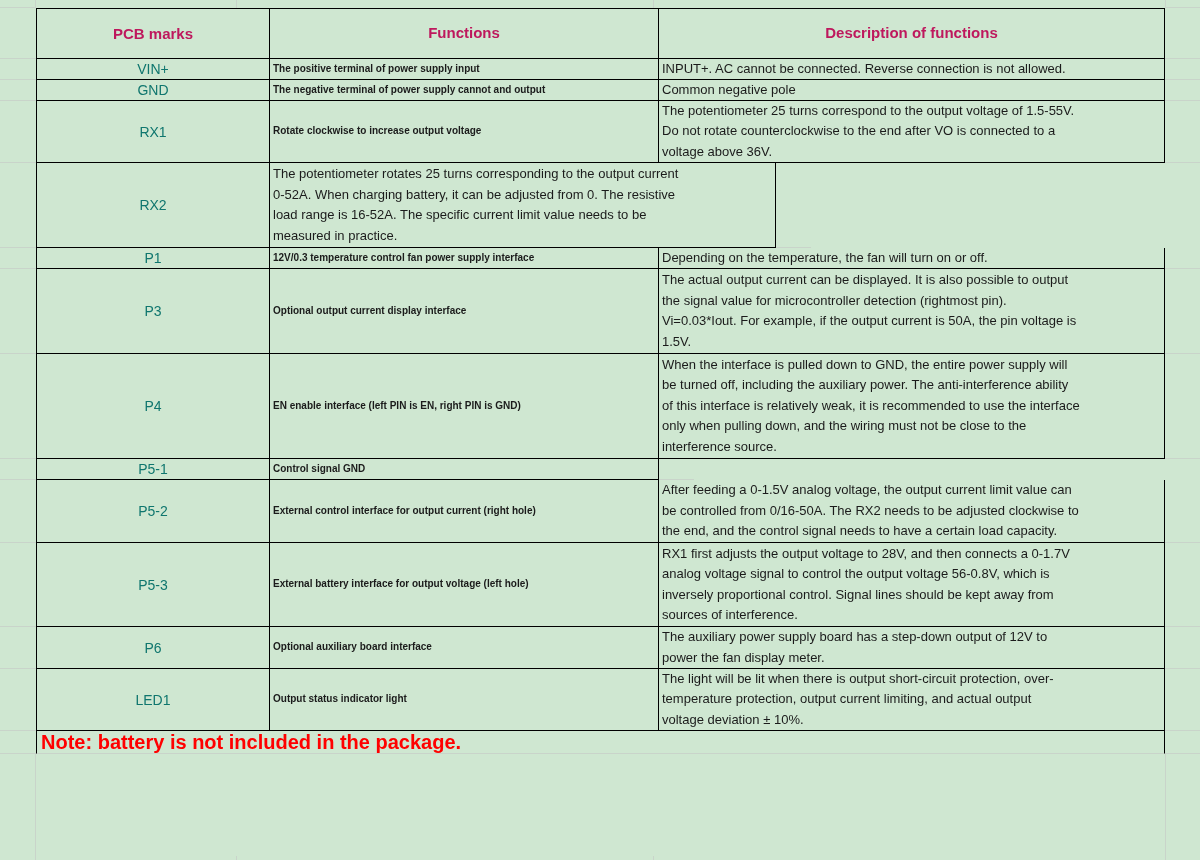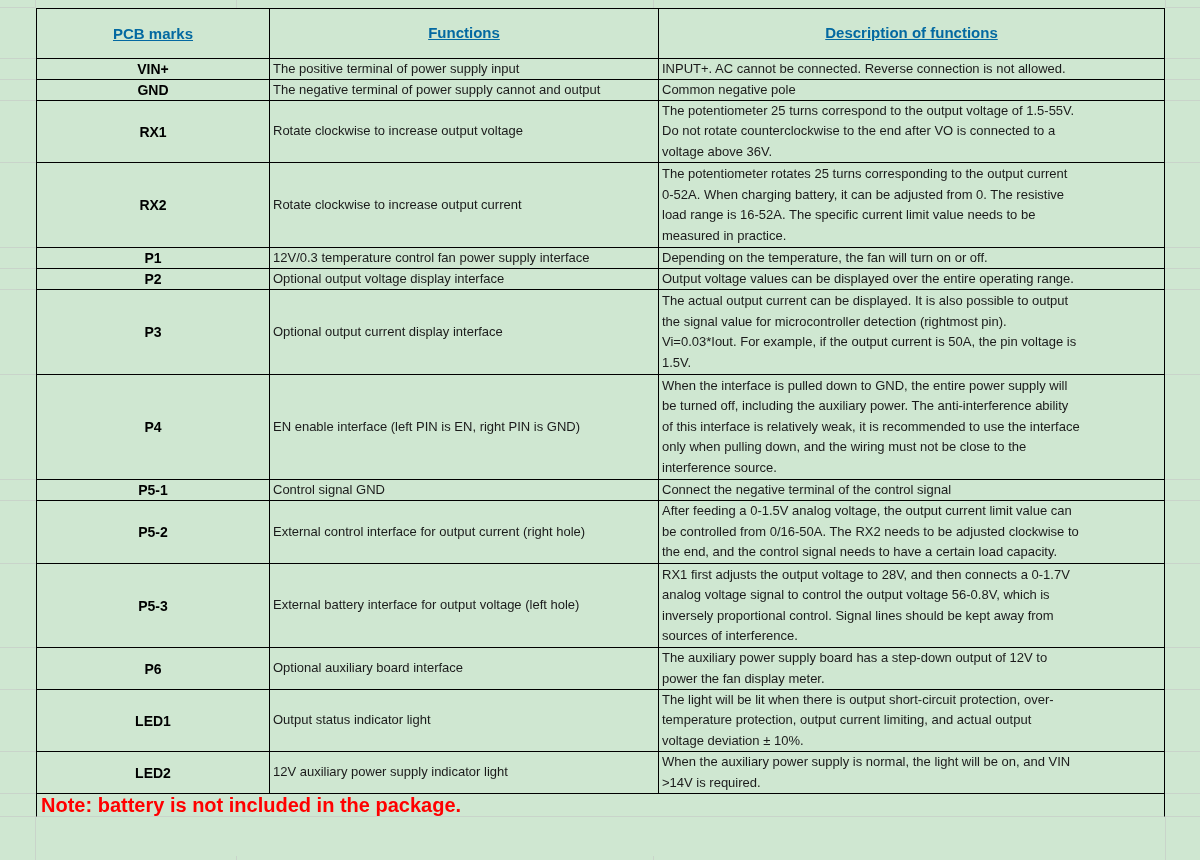--- a/index.html
+++ b/index.html
@@ -17,33 +17,33 @@
 
   
   .ml { width:36px; border-bottom:1px solid var(--gridline, #c9d4ca); }
   .mr { width:35px; border-bottom:1px solid var(--gridline, #c9d4ca); }
 
   
   .c1 { width:234px; border-left:1.5px solid var(--table_border,#000);
         border-right:1px solid var(--table_border,#000);
         border-bottom:1px solid var(--table_border,#000);
         display:flex; align-items:center; justify-content:center;
-        font-weight:bold; font-size:14px; color:#000000; }
+        font-weight:normal; font-size:14px; color:#0f766e; }
   .c2 { width:389px; border-right:1px solid var(--table_border,#000);
         border-bottom:1px solid var(--table_border,#000);
         display:flex; align-items:center; padding:0 3px;
-        font-size:13px; line-height:20.5px; white-space:pre-line; }
+        font-size:10px; line-height:20.5px; white-space:pre-line;font-weight:bold; }
   .c3 { width:506px; border-right:1.5px solid var(--table_border,#000);
         border-bottom:1px solid var(--table_border,#000);
         display:flex; align-items:center; padding:8px 3px;
         font-size:13px; line-height:20.5px; white-space:pre-line; }
 
   .header .c1, .header .c2, .header .c3 {
     border-top:1.5px solid var(--table_border,#000);
-    font-weight:bold; font-size:15px; justify-content:center; color:#0369a1;text-decoration:underline;
+    font-weight:bold; font-size:15px; justify-content:center; color:#be185d;
   }
 
   
   .topstrip { height:8px; }
   .topstrip .ml { border-right:1px solid var(--gridline,#c9d4ca); }
   .topstrip .mid { width:1129px; }
   .topstrip .mr { border-left:1px solid var(--gridline,#c9d4ca); }
 
   
   .noterow { height:23px; }
@@ -105,43 +105,35 @@
     <div class="cell c2">Rotate clockwise to increase output voltage</div>
     <div class="cell c3">The potentiometer 25 turns correspond to the output voltage of 1.5-55V.
 Do not rotate counterclockwise to the end after VO is connected to a
 voltage above 36V.</div>
     <div class="cell mr"></div>
   </div>
 
   <div class="row" style="height:85px">
     <div class="cell ml"></div>
     <div class="cell c1">RX2</div>
-    <div class="cell c2">Rotate clockwise to increase output current</div>
     <div class="cell c3">The potentiometer rotates 25 turns corresponding to the output current
 0-52A. When charging battery, it can be adjusted from 0. The resistive
 load range is 16-52A. The specific current limit value needs to be
 measured in practice.</div>
     <div class="cell mr"></div>
   </div>
 
   <div class="row" style="height:21px">
     <div class="cell ml"></div>
     <div class="cell c1">P1</div>
     <div class="cell c2">12V/0.3 temperature control fan power supply interface</div>
     <div class="cell c3">Depending on the temperature, the fan will turn on or off.</div>
     <div class="cell mr"></div>
   </div>
 
-  <div class="row" style="height:21px">
-    <div class="cell ml"></div>
-    <div class="cell c1">P2</div>
-    <div class="cell c2">Optional output voltage display interface</div>
-    <div class="cell c3">Output voltage values can be displayed over the entire operating range.</div>
-    <div class="cell mr"></div>
-  </div>
 
   <div class="row" style="height:85px">
     <div class="cell ml"></div>
     <div class="cell c1">P3</div>
     <div class="cell c2">Optional output current display interface</div>
     <div class="cell c3">The actual output current can be displayed. It is also possible to output
 the signal value for microcontroller detection (rightmost pin).
 Vi=0.03*Iout. For example, if the output current is 50A, the pin voltage is
 1.5V.</div>
     <div class="cell mr"></div>
@@ -156,21 +148,20 @@
 of this interface is relatively weak, it is recommended to use the interface
 only when pulling down, and the wiring must not be close to the
 interference source.</div>
     <div class="cell mr"></div>
   </div>
 
   <div class="row" style="height:21px">
     <div class="cell ml"></div>
     <div class="cell c1">P5-1</div>
     <div class="cell c2">Control signal GND</div>
-    <div class="cell c3">Connect the negative terminal of the control signal</div>
     <div class="cell mr"></div>
   </div>
 
   <div class="row" style="height:63px">
     <div class="cell ml"></div>
     <div class="cell c1">P5-2</div>
     <div class="cell c2">External control interface for output current (right hole)</div>
     <div class="cell c3">After feeding a 0-1.5V analog voltage, the output current limit value can
 be controlled from 0/16-50A. The RX2 needs to be adjusted clockwise to
 the end, and the control signal needs to have a certain load capacity.</div>
@@ -200,28 +191,20 @@
   <div class="row" style="height:62px">
     <div class="cell ml"></div>
     <div class="cell c1">LED1</div>
     <div class="cell c2">Output status indicator light</div>
     <div class="cell c3">The light will be lit when there is output short-circuit protection, over-
 temperature protection, output current limiting, and actual output
 voltage deviation ± 10%.</div>
     <div class="cell mr"></div>
   </div>
 
-  <div class="row" style="height:42px">
-    <div class="cell ml"></div>
-    <div class="cell c1">LED2</div>
-    <div class="cell c2">12V auxiliary power supply indicator light</div>
-    <div class="cell c3">When the auxiliary power supply is normal, the light will be on, and VIN
-&gt;14V is required.</div>
-    <div class="cell mr"></div>
-  </div>
 
   <div class="row noterow">
     <div class="cell ml"></div>
     <div class="cell note">Note: battery is not included in the package.</div>
     <div class="cell mr"></div>
   </div>
 
   <div class="row botstrip">
     <div class="cell ml"></div>
     <div class="cell mid"></div>

